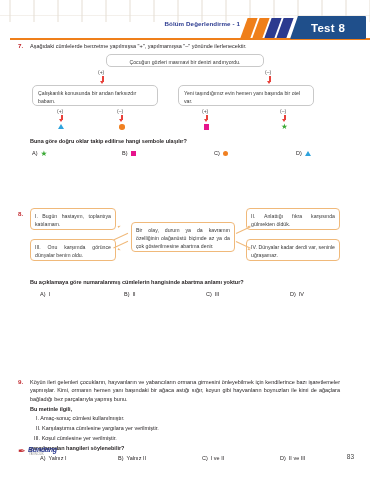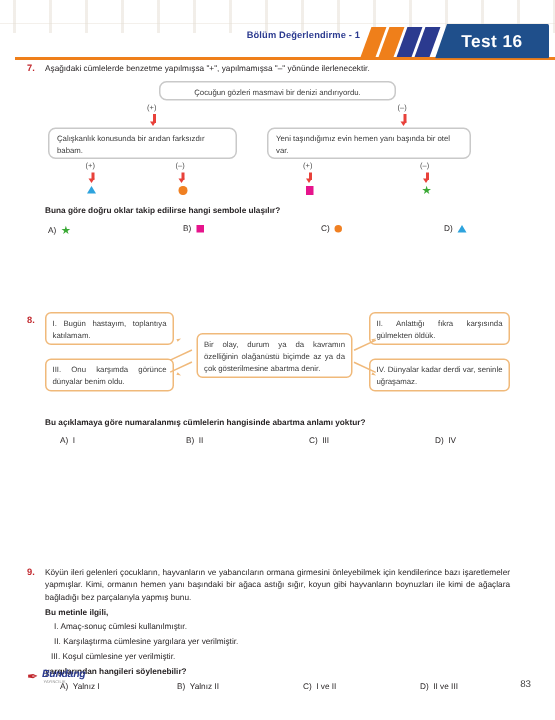--- a/index.html
+++ b/index.html
@@ -252,21 +252,21 @@
 
 <div class="page-top-pattern"></div>
 
 <div class="header">
   <div class="header-rule"></div>
   <div class="header-title">Bölüm Değerlendirme - 1</div>
   <div class="chev c1"></div>
   <div class="chev c2"></div>
   <div class="chev c3"></div>
   <div class="chev c4"></div>
-  <div class="test-badge">Test 16</div>
+  <div class="test-badge">Test 8</div>
 </div>
 
 <div class="qnum" style="left:18px; top:42px;">7.</div>
 <div class="qtext" style="left:30px; top:42px; width:310px;">Aşağıdaki cümlelerde benzetme yapılmışsa "+", yapılmamışsa "–" yönünde ilerlenecektir.</div>
 
 <div class="flowbox center" style="left:106px; top:54px; width:158px; height:13px; line-height:8px; padding-top:3.4px;">Çocuğun gözleri masmavi bir denizi andırıyordu.</div>
 
 <div class="signlabel" style="left:98px; top:69px;">(+)</div>
 <div class="arrow-down" style="left:102.4px; top:76px; height:6px;"></div>
 <div class="arrow-head" style="left:100.2px; top:81px;"></div>

